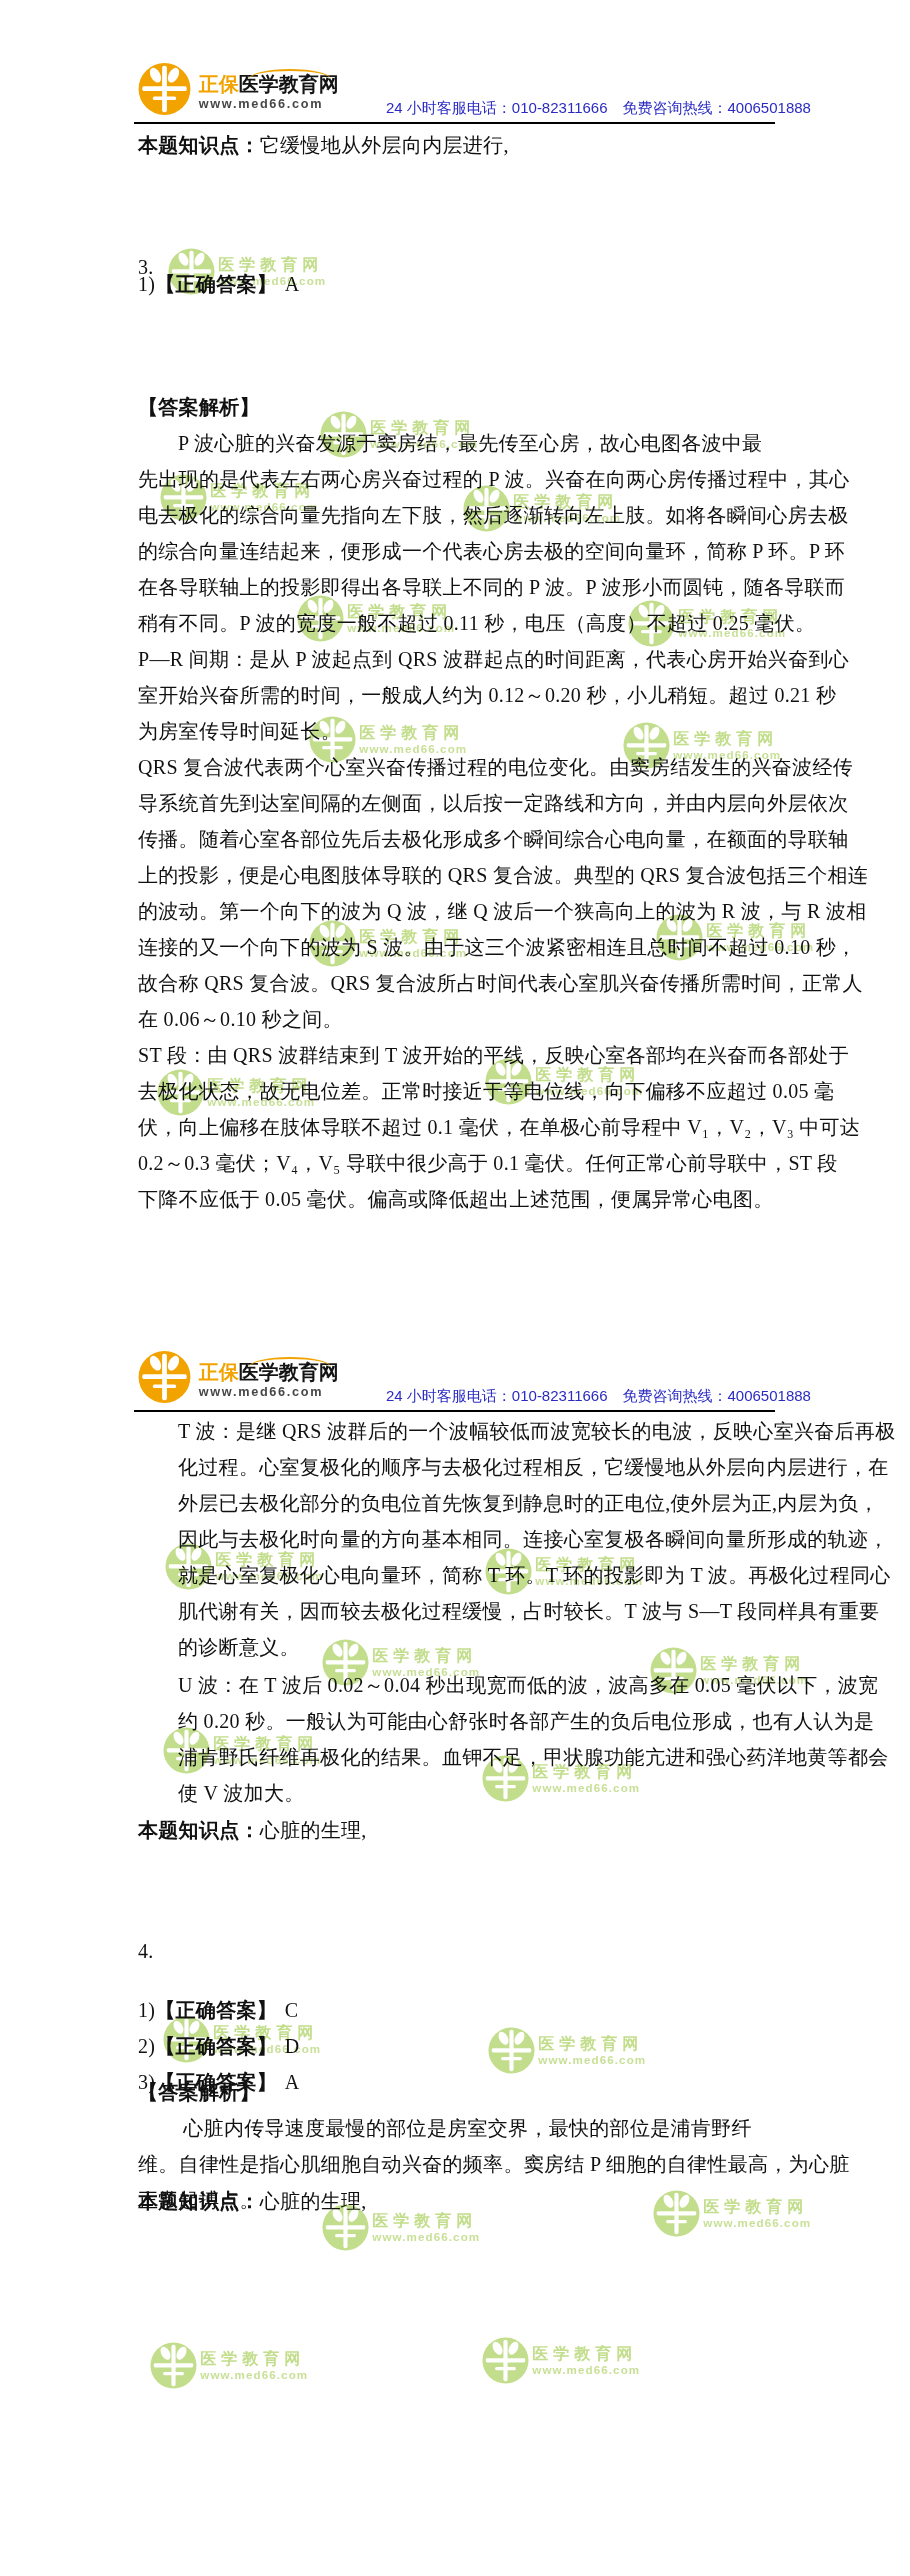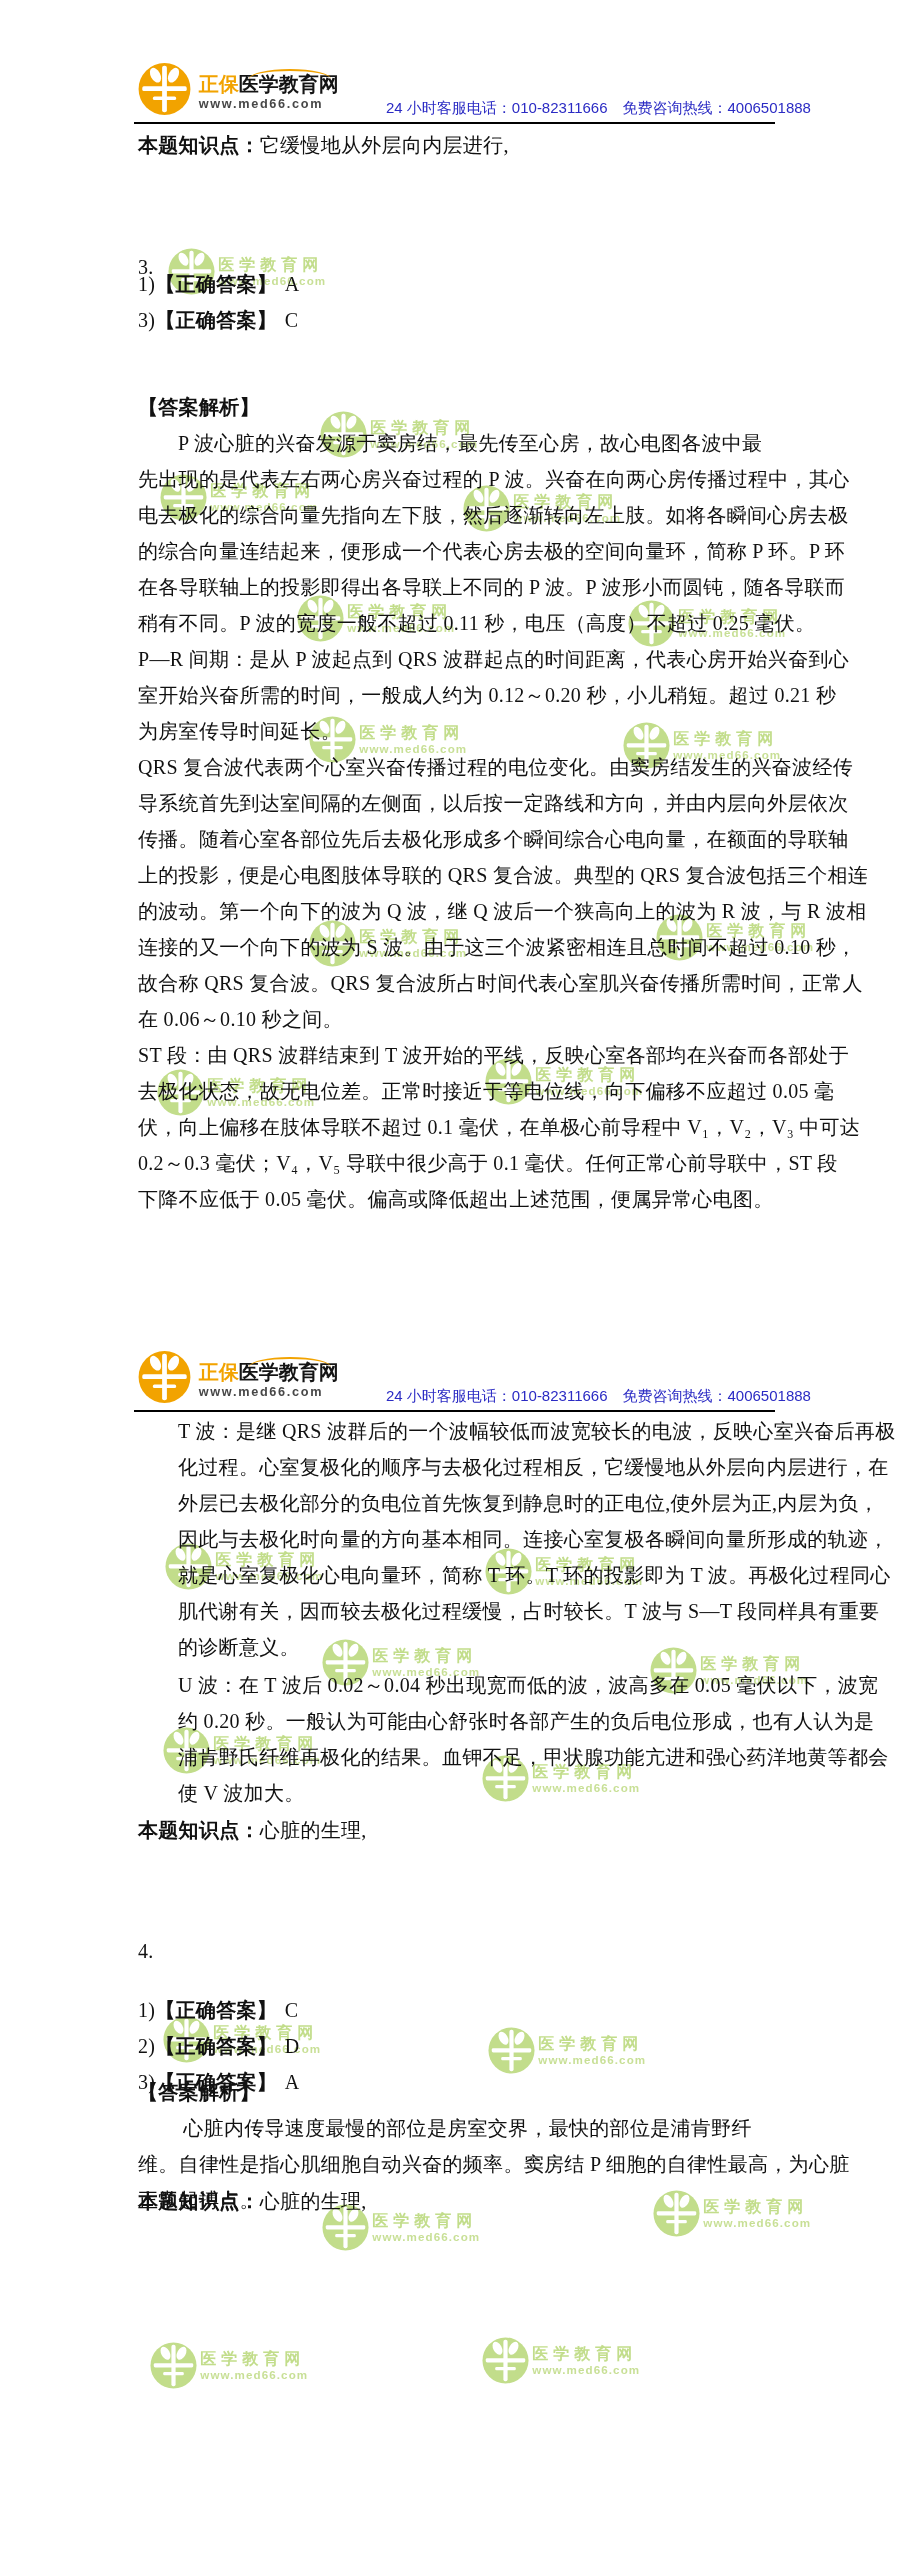--- a/index.html
+++ b/index.html
@@ -68,21 +68,20 @@
     <div class="rule"></div>
 
     <div class="tline" style="top:127px">
       <span class="blabel">本题知识点：</span><span>它缓慢地从外层向内层进行,</span>
     </div>
 
     <div class="tline" style="top:249px">3.</div>
 
     <div class="tline" style="top:266px">
       <div class="ansrow"><span>1)</span><span class="slabel">【正确答案】</span><span class="ansval">A</span></div>
-      <div class="ansrow"><span>3)</span><span class="slabel">【正确答案】</span><span class="ansval">C</span></div>
     </div>
 
     <div class="tline" style="top:389px">
       <span class="slabel">【答案解析】</span><span class="pre">P 波心脏的兴奋发源于窦房结，最先传至心房，故心电图各波中最
 先出现的是代表左右两心房兴奋过程的 P 波。兴奋在向两心房传播过程中，其心
 电去极化的综合向量先指向左下肢，然后逐渐转向左上肢。如将各瞬间心房去极
 的综合向量连结起来，便形成一个代表心房去极的空间向量环，简称 P 环。P 环
 在各导联轴上的投影即得出各导联上不同的 P 波。P 波形小而圆钝，随各导联而
 稍有不同。P 波的宽度一般不超过 0.11 秒，电压（高度）不超过 0.25 毫伏。
 P—R 间期：是从 P 波起点到 QRS 波群起点的时间距离，代表心房开始兴奋到心

